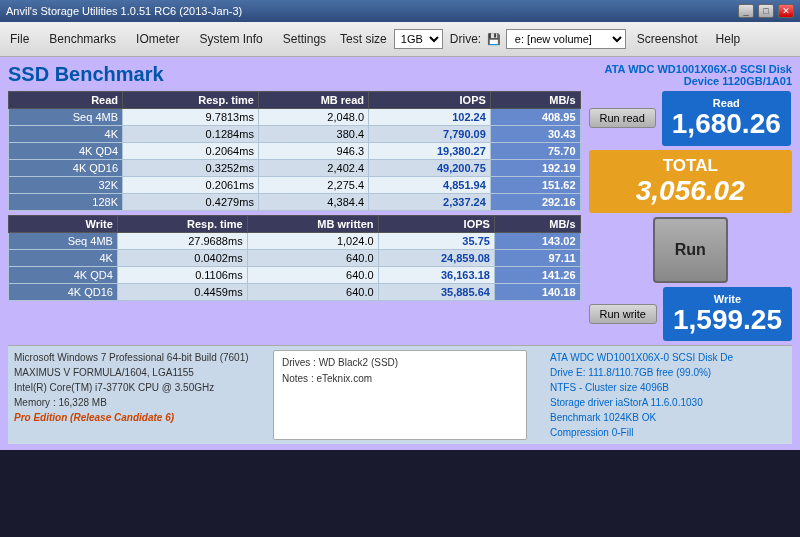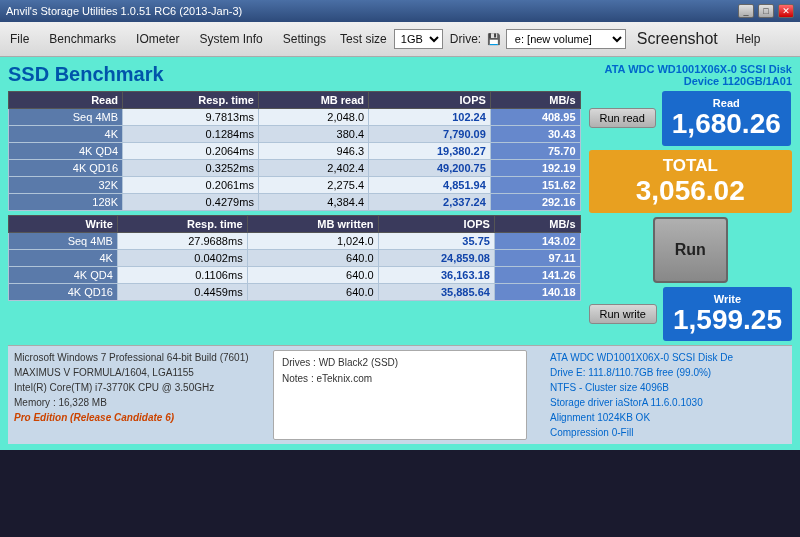--- a/index.html
+++ b/index.html
@@ -57,30 +57,30 @@
       height: 20px;
       font-size: 11px;
       border: 1px solid #888;
       background: white;
       margin: 0 3px;
       padding: 0 4px;
       min-width: 120px;
     }
     .screenshot-btn {
       padding: 2px 8px;
-      font-size: 16px;
+      font-size: 12px;
       color: #222;
       cursor: pointer;
       height: 100%;
       display: flex; align-items: center;
     }
 
     
     .main-content {
-      background: #5eead4;
+      background: #c4b5fd;
       padding: 6px 8px;
     }
 
     
     .benchmark-header {
       display: flex;
       justify-content: space-between;
       align-items: flex-start;
       margin-bottom: 4px;
     }
@@ -167,21 +167,21 @@
     }
 
     .total-score-box {
       background: #e8a020;
       color: white;
       padding: 6px 10px;
       border-radius: 3px;
       text-align: center;
     }
     .total-score-label { font-size: 17px; font-weight: bold; }
-    .total-score-value { font-size: 28px; font-weight: bold; line-height: 1.1; }
+    .total-score-value { font-size: 28px; font-weight: bold; line-height: 1.1; font-style: italic; }
 
     .run-btn {
       background: linear-gradient(to bottom, #b0b0b0, #888888);
       border: 2px solid #666;
       border-radius: 4px;
       padding: 22px 20px;
       font-size: 16px;
       font-weight: bold;
       cursor: pointer;
       color: #222;
@@ -427,17 +427,17 @@
     </div>
     <div class="footer-center">
       <div>Drives : WD Black2 (SSD)</div>
       <div>Notes : eTeknix.com</div>
     </div>
     <div class="footer-right">
       <div>ATA WDC WD1001X06X-0 SCSI Disk De</div>
       <div>Drive E: 111.8/110.7GB free (99.0%)</div>
       <div>NTFS - Cluster size 4096B</div>
       <div>Storage driver  iaStorA 11.6.0.1030</div>
-      <div>Alignment 1024KB OK</div>
+      <div>Benchmark 1024KB OK</div>
       <div>Compression 0-Fill</div>
     </div>
   </div>
 </div>
 
 </body></html>

